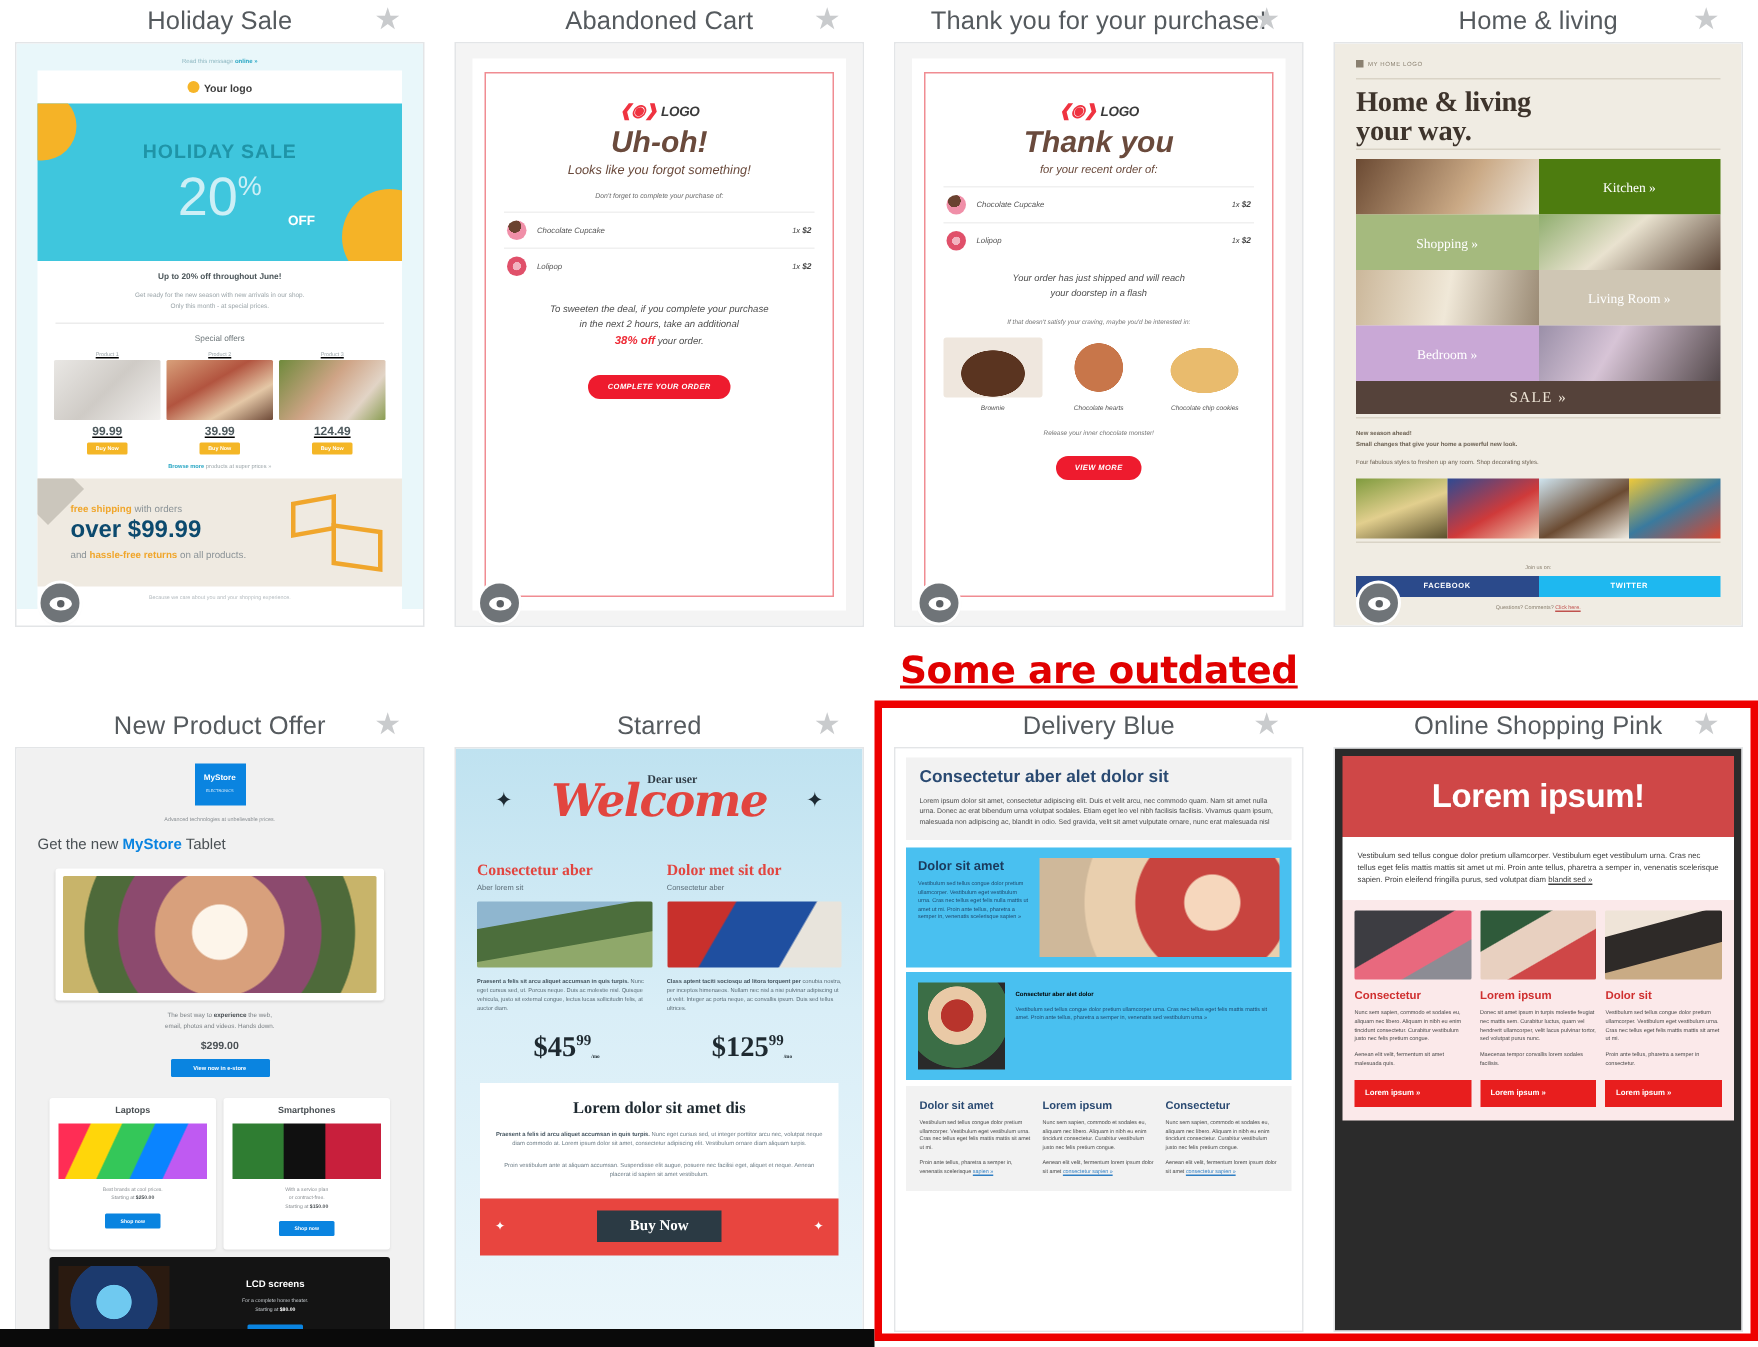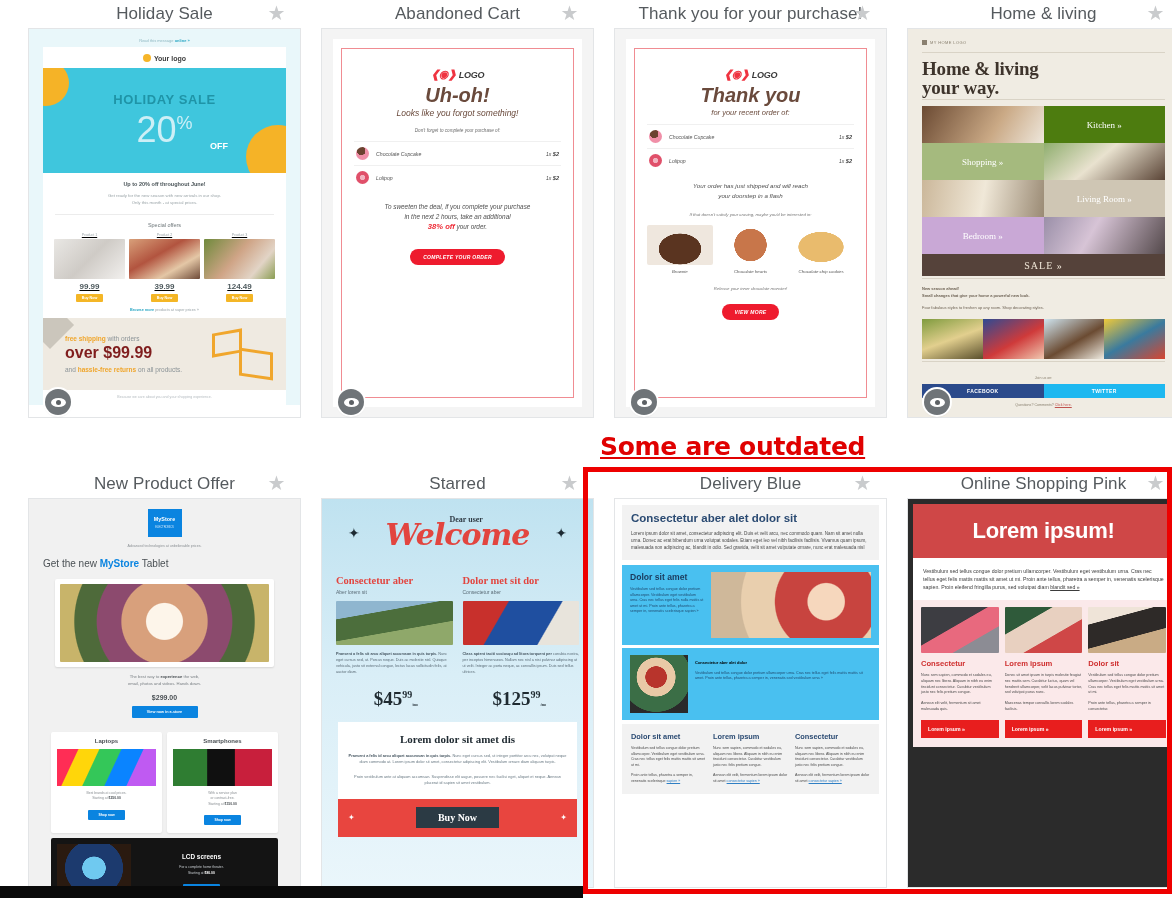--- a/index.html
+++ b/index.html
@@ -5,21 +5,21 @@
   * { box-sizing: border-box; }
   html, body {
     margin: 0; padding: 0;
     width: 1172px; height: 898px;
     background: #ffffff;
     font-family: "Liberation Sans", sans-serif;
     overflow: hidden;
   }
   .page { position: relative; width: 1172px; height: 898px; background:#fff; }
   .row { position:relative; height:470px; }
-  .cell { position:absolute; top:0; width:293px; height:470px;margin-left:18px; }
+  .cell { position:absolute; top:0; width:293px; height:470px; }
   .cell.c0 { left:0; }
   .cell.c1 { left:293px; }
   .cell.c2 { left:586px; }
   .cell.c3 { left:879px; }
 
   .cap {
     position:relative; height:28px;
     display:flex; align-items:center; justify-content:center;
     gap:0px;
   }
@@ -106,21 +106,21 @@
   .t1 .prod .price { font-size:8px; font-weight:bold; color:#4e5a5e; padding:3px 0 3px; }
   .t1 .prod .btn { display:inline-block; background:#f4b626; color:#fff; font-size:3.6px;
         font-weight:bold; padding:2px 6px; border-radius:1px; }
   .t1 .more { text-align:center; font-size:3.8px; color:#9aa4a8; padding:6px 0 6px; }
   .t1 .more b { color:#2aa7c4; }
   .t1 .ship { position:relative; height:72px; background:#efeae1; overflow:hidden; }
   .t1 .ship .ribbon{ position:absolute; left:-10px; top:-10px; width:34px; height:34px;
         background:#cbc6bc; transform:rotate(-45deg); }
   .t1 .ship .l1 { position:absolute; left:22px; top:17px; font-size:6.5px; color:#8b9397; }
   .t1 .ship .l1 b { color:#f0a62c; }
-  .t1 .ship .l2 { position:absolute; left:22px; top:26px; font-size:16px; font-weight:bold; color:#7f1d1d; }
+  .t1 .ship .l2 { position:absolute; left:22px; top:26px; font-size:16px; font-weight:bold; color:#0c4a6e; }
   .t1 .ship .l3 { position:absolute; left:22px; top:48px; font-size:6.5px; color:#8b9397; }
   .t1 .ship .l3 b { color:#f0a62c; }
   .t1 .ship .bx1,.t1 .ship .bx2{ position:absolute; border:3px solid #f0a62c; }
   .t1 .ship .bx1{ right:44px; top:13px; width:30px; height:24px; transform:skewY(-10deg);}
   .t1 .ship .bx2{ right:13px; top:32px; width:34px; height:28px; transform:skewY(8deg);}
   .t1 .foot { text-align:center; font-size:3.6px; color:#b5bcc0; padding:5px 0 6px; }
 
   
   .tc { background:#f4f4f4; padding:10px 11px; height:100%; }
   .tc .inner { background:#fff; padding:9px 8px; height:100%;font-style:italic; }

